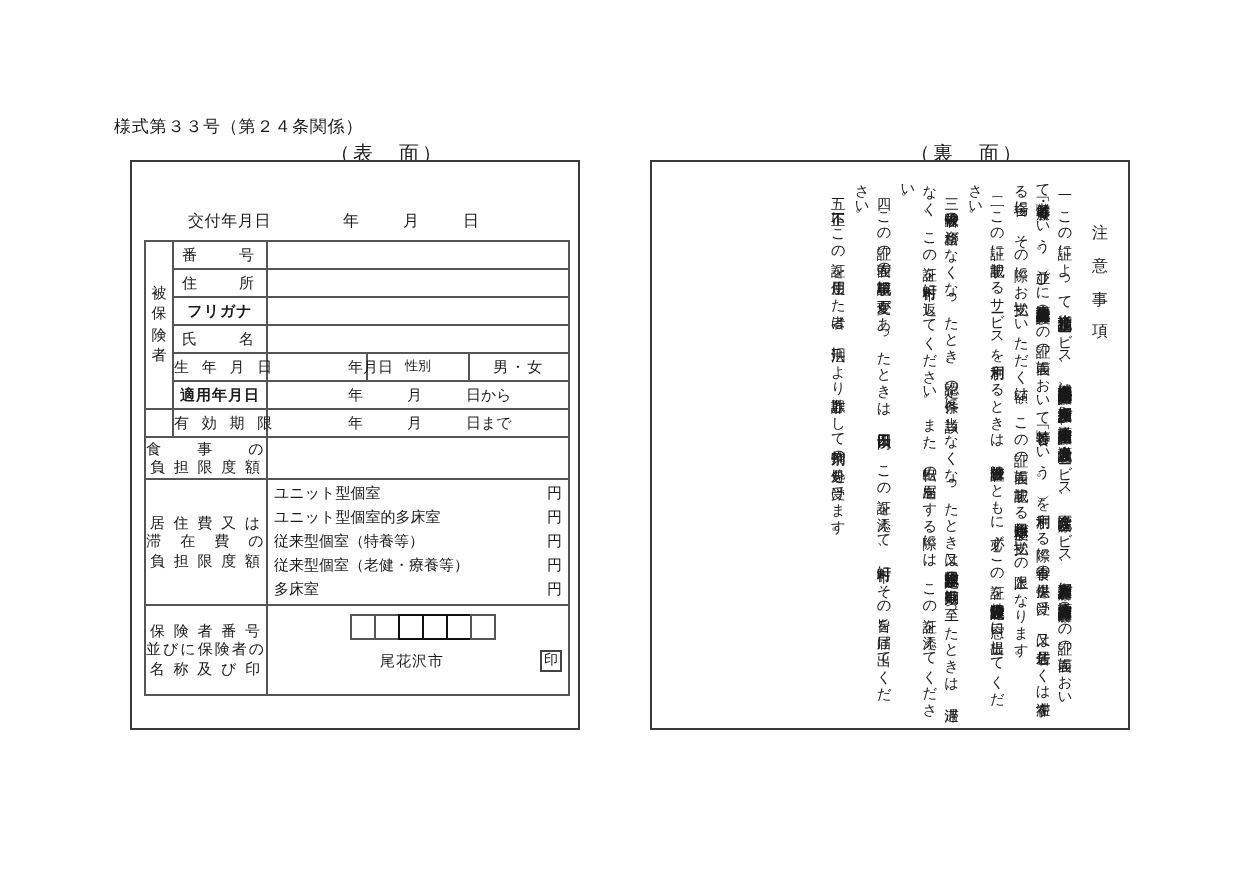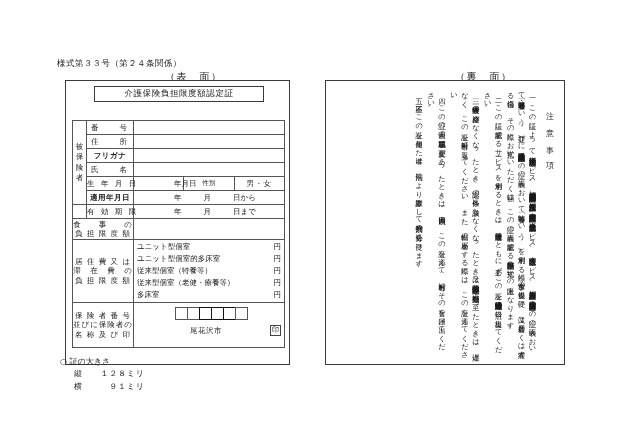--- a/index.html
+++ b/index.html
@@ -170,22 +170,27 @@
 
 <div class="page">
 
   <div class="form-no">様式第３３号（第２４条関係）</div>
 
   <div class="side-label front">（表　面）</div>
   <div class="side-label back">（裏　面）</div>
 
   <div class="card-front">
 
-    <div class="cert-title-box">介護保険負担限度額認定証</div>
-
+
+    <div class="issue-row">
+      <span class="lbl">交付年月日</span>
+      <span class="y">年</span>
+      <span class="m">月</span>
+      <span class="d">日</span>
+    </div>
 
     <table class="tbl">
       <tbody>
           <tr>
         <td class="vlabel" rowspan="6">
           <span>被</span>
           <span>保</span>
           <span>険</span>
           <span>者</span>
         </td>
@@ -297,28 +302,20 @@
             <i></i>
           </div>
           <div class="insurer-name">尾花沢市</div>
           <div class="seal">印</div>
         </td>
       </tr>
     </tbody>
       </table>
   </div>
 
-  <div class="size-note">
-    <div class="hd">
-      <span>○</span>
-      <span>証の大きさ</span>
-    </div>
-    <div class="ln">縦　　１２８ミリ</div>
-    <div class="ln">横　　　９１ミリ</div>
-  </div>
 
   <div class="card-back">
     <div class="vcol heading">注 意 事 項</div>
     <div class="vitem">一　この証によって指定介護福祉施設サービス、地域密着型介護老人福祉施設入所者生活介護、短期入所生活介護及び介護予防短期入所生活介護、介護老人保健施設サービス、介護医療院サービス、短期入所療養介護及び介護予防短期入所療養介護（この証の表面において「老健・療養等」という。）並びに介護保険施設入所者生活介護（この証の表面において「特養等」という。）を利用する際に食事の提供を受け、又は居住若しくは滞在する場合に、その際にお支払いいただく額は、この証の表面に記載する負担限度額が支払いの上限となります。</div>
     <div class="vitem">二　この証に記載するサービスを利用するときは、被保険者証とともに必ずこの証を特定介護保険施設等の窓口に提出してください。</div>
     <div class="vitem">三　被保険者の資格がなくなったとき、認定の条件に該当しなくなったとき又は負担限度額認定証の有効期限に至ったときは、遅滞なく、この証を市町村に返してください。また、転出の届出をする際には、この証を添えてください。</div>
     <div class="vitem">四　この証の表面の記載事項に変更があったときは、十四日以内に、この証を添えて、市町村にその旨を届け出てください。</div>
     <div class="vitem">五　不正にこの証を使用した者は、刑法により詐欺罪として拘禁刑の処分を受けます。</div>
   </div>
 

